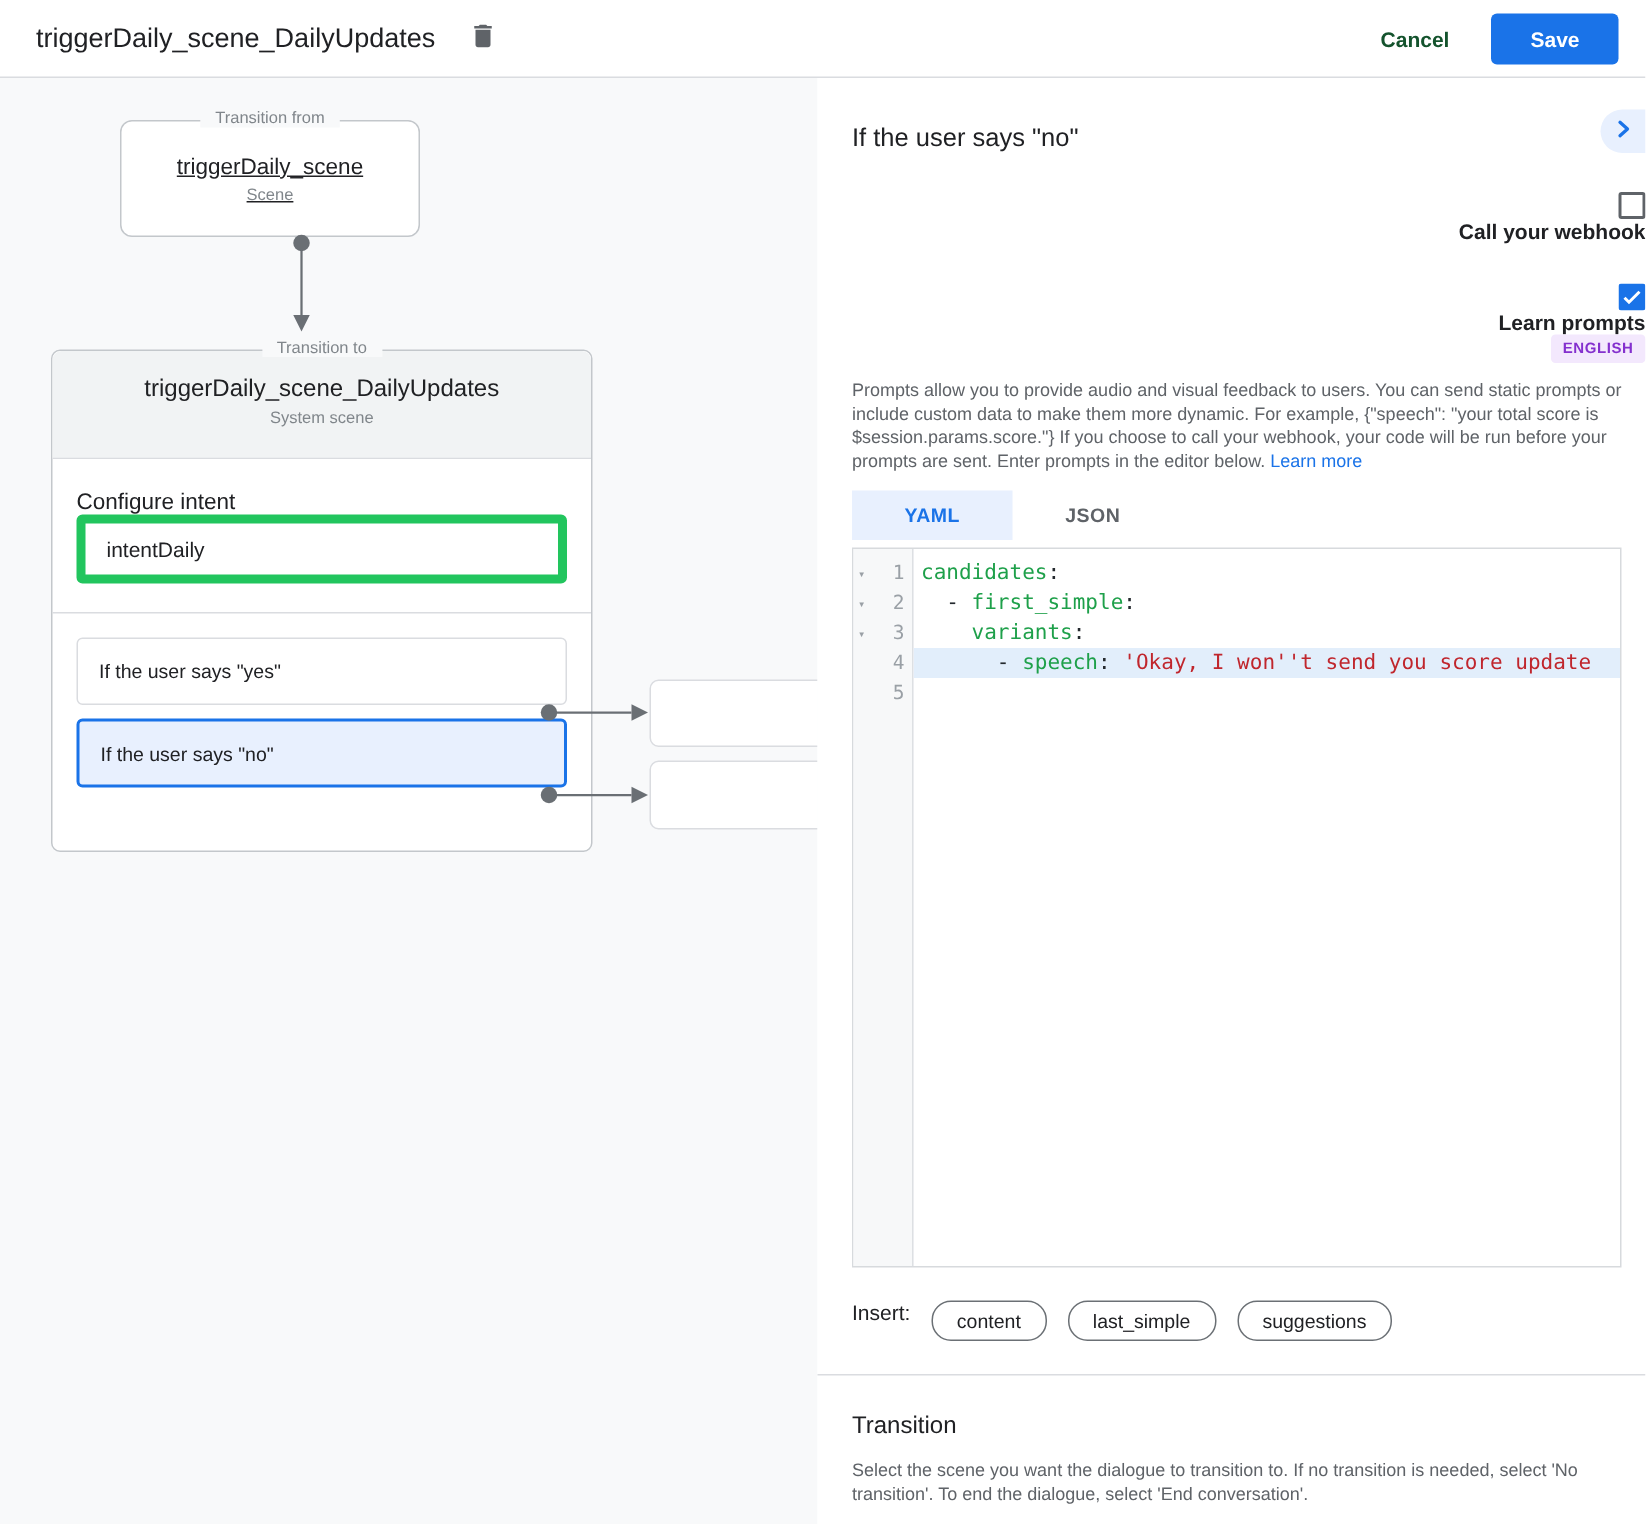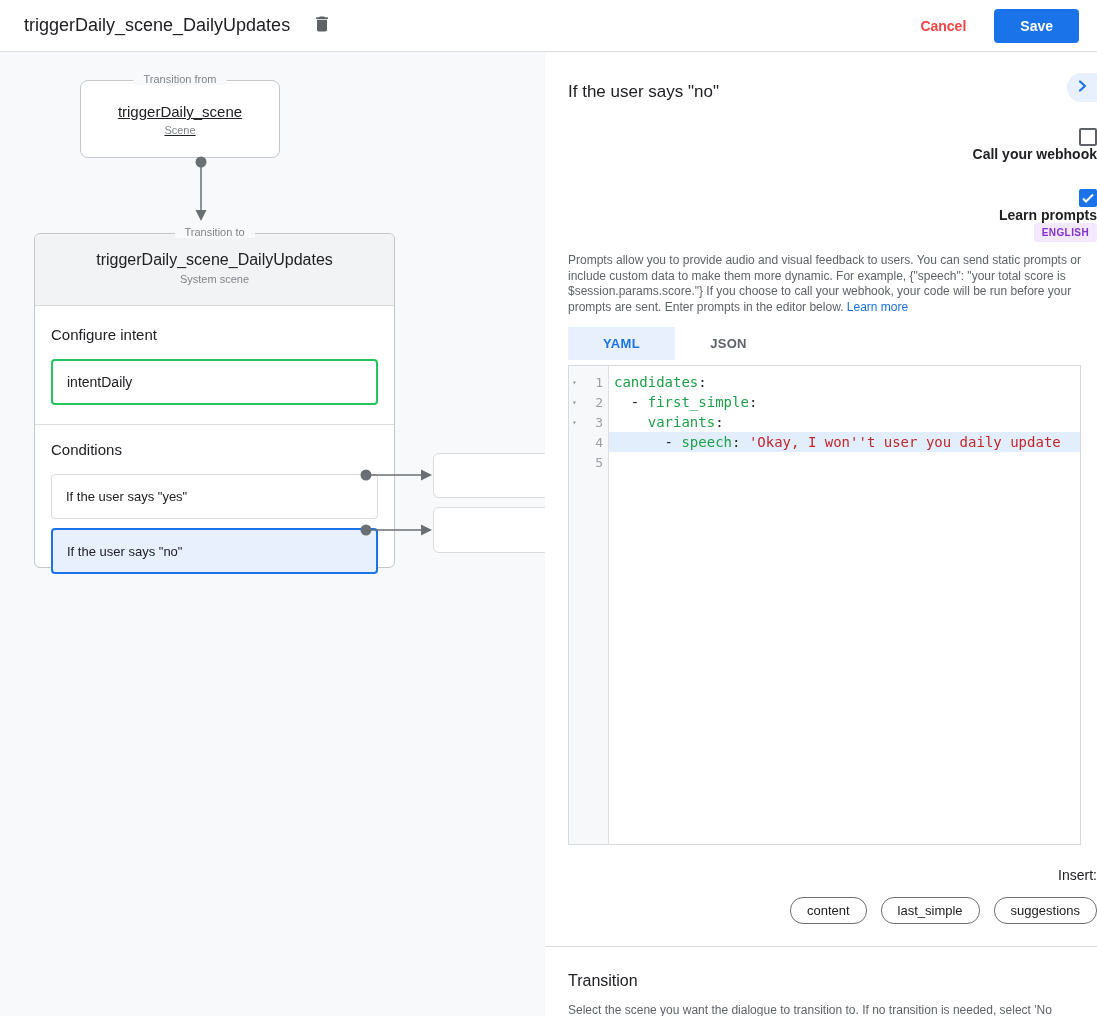--- a/index.html
+++ b/index.html
@@ -6,21 +6,21 @@
   html,body { width:1097px; height:1016px; overflow:hidden; background:#fff;
               font-family:"Liberation Sans", sans-serif; color:#202124; }
 
   
   .topbar { height:52px; display:flex; align-items:center; background:#fff;
             border-bottom:1px solid #dadce0; padding:0 18px 0 24px; }
   .topbar-title { font-size:18px; color:#202124; }
   .trash-btn { margin-left:18px; width:28px; height:28px; border:none; background:none;
                cursor:pointer; display:flex; align-items:center; justify-content:center; }
   .topbar-actions { margin-left:auto; display:flex; align-items:center; gap:28px; }
-  .cancel-btn { border:none; background:none; color:#ef4444; font-size:14px; font-weight:700;
+  .cancel-btn { border:none; background:none; color:#14532d; font-size:14px; font-weight:700;
                 cursor:pointer; font-family:inherit;margin-left:45px; }
   .save-btn { border:none; background:#1a73e8; color:#fff; font-size:14px; font-weight:700;
               border-radius:4px; padding:9px 26px; cursor:pointer; font-family:inherit; }
 
   
   .content { display:flex; height:964px; }
   .canvas { position:relative; width:545px; background:#f8f9fa; overflow:hidden; flex:none; }
   .panel { position:relative; flex:1; background:#fff; padding-left:23px; }
 
   
@@ -32,21 +32,21 @@
   .from-sub { margin-top:4px; font-size:11px; color:#80868b; }
 
   .to-card { position:absolute; left:34px; top:181px; width:361px; height:335px;
              background:#fff; border:1px solid #c3c7cb; border-radius:6px; }
   .to-header { height:72px; background:#f1f3f4; border-bottom:1px solid #dadce0;
                border-radius:6px 6px 0 0; text-align:center; padding-top:17px; }
   .to-title { font-size:16px; color:#202124; }
   .to-sub { margin-top:4px; font-size:11px; color:#80868b; }
   .to-body { padding:20px 16px 0 16px; }
   .section-label { font-size:15px; color:#202124; }
-  .intent-input { margin-top:16px; height:46px; border:2px solid #22c55e; border-radius:4px;
+  .intent-input { height:46px; border:6px solid #22c55e; border-radius:4px;
                   display:flex; align-items:center; padding:0 14px; font-size:14px; background:#fff; }
   .card-divider { border:none; border-top:1px solid #dadce0; margin:19px -16px 0 -16px; }
   .conditions-label { margin-top:16px; }
   .cond-box { margin-top:16px; height:45px; border:1px solid #dadce0; border-radius:4px;
               display:flex; align-items:center; padding:0 14px; font-size:13px;
               background:#fff; cursor:pointer; }
   .cond-box.selected { margin-top:9px; height:46px; background:#e8f0fe;
                        border:2px solid #1a73e8; }
   .stub-box { position:absolute; left:433px; width:130px; height:45px; background:#fff;
               border:1px solid #dadce0; border-radius:6px; }
@@ -78,21 +78,21 @@
   .gutter-line { height:20px; display:flex; align-items:center; padding:0 5px 0 3px; }
   .fold { color:#9aa0a6; font-size:8px; width:10px; cursor:pointer; }
   .lnum { color:#9aa0a6; font-size:13px; margin-left:auto; }
   .code-area { flex:1; padding-top:6px; overflow:hidden; cursor:text; }
   .code-line { height:20px; line-height:20px; white-space:pre; padding-left:5px; }
   .code-line.hl { background:#e2eefb; }
   .tok-key { color:#1ea04a; }
   .tok-plain { color:#24292e; }
   .tok-str { color:#c0262d; }
 
-  .insert-row { display:flex; align-items:flex-end; margin-top:22px; gap:14px;flex-direction:column; }
+  .insert-row { display:flex; align-items:flex-start; margin-top:22px; gap:14px; }
   .insert-label { font-size:14px; color:#202124; }
   .chip { border:1px solid #6b7075; border-radius:13px; background:#fff; padding:5px 16px;
           font-size:13px; color:#202124; cursor:pointer; font-family:inherit; }
 
   .panel-divider { border:none; border-top:1px solid #dadce0; margin:22px 0 0 -23px; }
   .transition-title { margin-top:25px; font-size:16px; color:#202124; }
   .transition-desc { margin-top:12px; width:513px; font-size:12px; line-height:16px; color:#5f6368; }
   .select-box { margin-top:20px; width:513px; height:37px; border:1px solid #dadce0; border-radius:4px;
                 display:flex; align-items:center; justify-content:space-between; padding:0 14px;
                 font-size:14px; color:#202124; background:#fff; cursor:pointer; }
@@ -138,21 +138,20 @@
       <div class="to-header">
         <div class="to-title">triggerDaily_scene_DailyUpdates</div>
         <div class="to-sub">System scene</div>
       </div>
       <div class="to-body">
         <div class="section-label">Configure intent</div>
         <div class="intent-input">
           <span>intentDaily</span>
         </div>
         <hr class="card-divider">
-        <div class="section-label conditions-label">Conditions</div>
         <div class="cond-box">
           <span>If the user says "yes"</span>
         </div>
         <div class="cond-box selected">
           <span>If the user says "no"</span>
         </div>
       </div>
     </div>
 
     <svg class="arrow-svg" style="left:359px; top:415px;" width="76" height="16">
@@ -225,21 +224,21 @@
             <span class="lnum">4</span>
           </div>
           <div class="gutter-line">
             <span class="lnum">5</span>
           </div>
         </div>
       <div class="code-area" id="code-lines">
           <div class="code-line"><span class="tok-key">candidates</span><span class="tok-plain">:</span></div>
           <div class="code-line"><span class="tok-plain">  - </span><span class="tok-key">first_simple</span><span class="tok-plain">:</span></div>
           <div class="code-line"><span class="tok-plain">    </span><span class="tok-key">variants</span><span class="tok-plain">:</span></div>
-          <div class="code-line hl"><span class="tok-plain">      - </span><span class="tok-key">speech</span><span class="tok-plain">: </span><span class="tok-str">'Okay, I won''t user you daily update</span></div>
+          <div class="code-line hl"><span class="tok-plain">      - </span><span class="tok-key">speech</span><span class="tok-plain">: </span><span class="tok-str">'Okay, I won''t send you score update</span></div>
           <div class="code-line"></div>
         </div>
     </div>
 
     <div class="insert-row">
       <span class="insert-label">Insert:</span>
       <span id="chip-container" style="display:flex; gap:14px;">
           <button class="chip">content</button>
           <button class="chip">last_simple</button>
           <button class="chip">suggestions</button>

